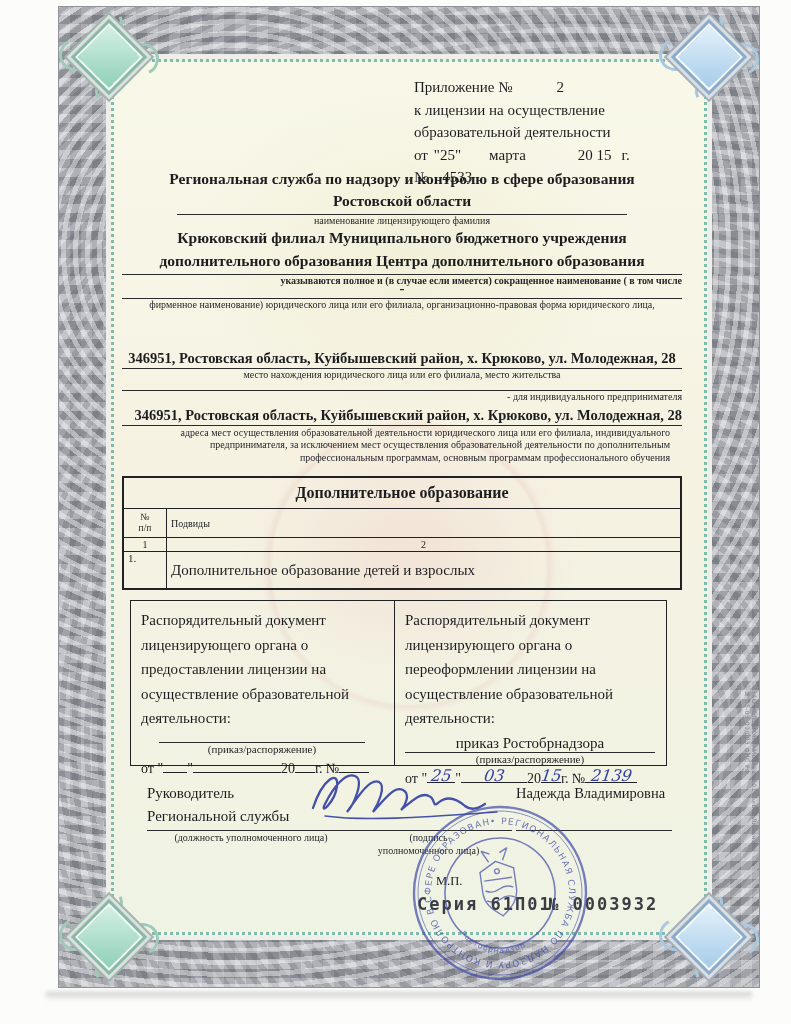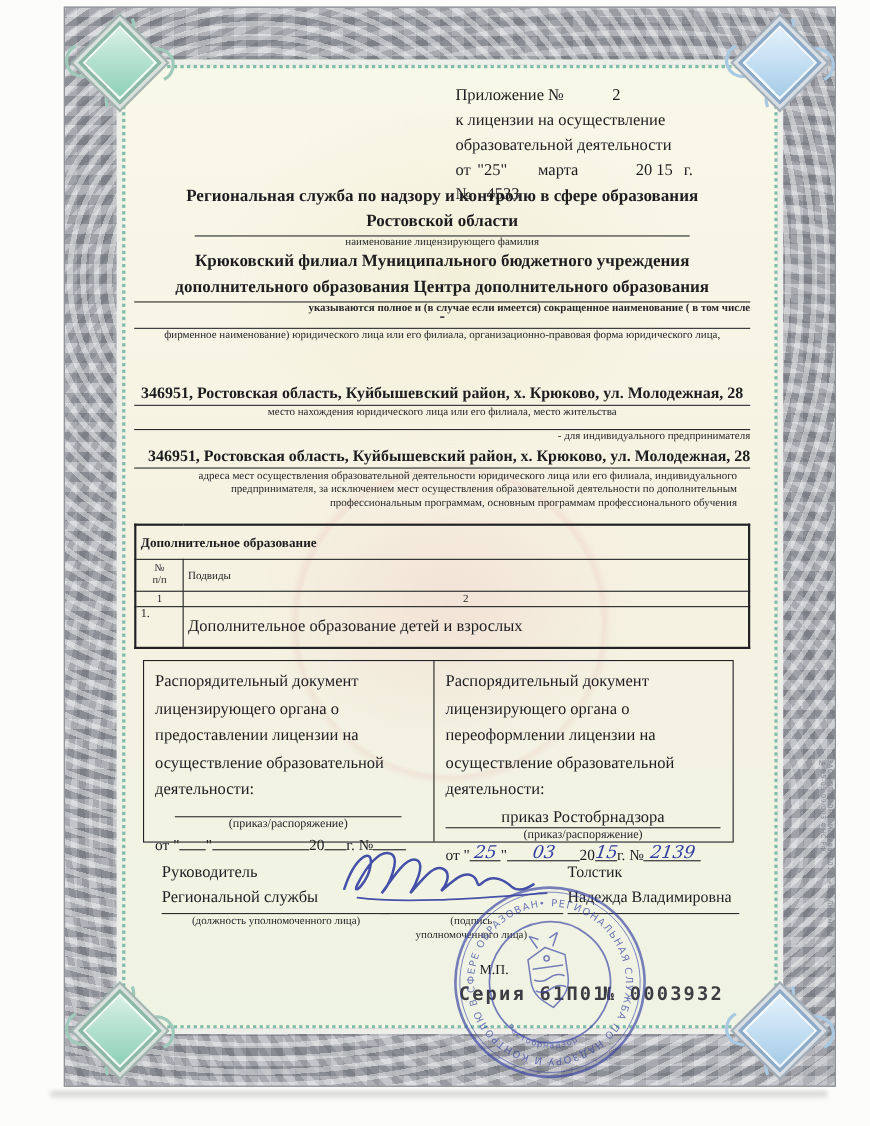--- a/index.html
+++ b/index.html
@@ -70,21 +70,21 @@
 
   .addr2{left:8px;top:327px;width:560px;text-align:right;line-height:13px;}
   .addr2 .name{font-size:14.5px;font-weight:bold;line-height:18px;margin-top:2px;}
   .addr2 .rule{margin:1px 0 0;}
   .addr2 .cap3{margin:1px 12px 0;}
 
   
   table.lic{left:8px;top:414px;width:560px;position:absolute;border-collapse:collapse;background:transparent;}
   table.lic td{border:1px solid #222226;padding:0 4px;}
   table.lic{border:2px solid #222226;}
-  td.t-title{font-size:12px;font-weight:bold;height:30px;}
+  td.t-title{font-size:16px;font-weight:bold;text-align:center;height:30px;}
   td.t-no{width:34px;text-align:center;font-size:9.5px;line-height:11px;}
   td.t-sub{text-align:left;font-size:10px;height:28px;margin-left:36px;}
   td.t-i{height:13px;text-align:center;font-size:10px;padding:0;}
   td.t-rnum{font-size:11px;vertical-align:top;padding-top:8px;}
   td.t-rtxt{font-size:15px;vertical-align:middle;height:36px;padding-left:8px;}
 
   
   .boxes{left:16px;top:538px;width:537px;height:166px;display:flex;border:1.6px solid #222226;box-sizing:border-box;}
   .box{box-sizing:border-box;padding:7px 11px 5px 10px;font-size:15px;line-height:24.5px;}
   .box-l{width:264px;border-right:1.4px solid #222226;}
@@ -250,21 +250,20 @@
         <div class="rule"></div>
         <div class="cap">(должность уполномоченного лица)</div>
       </div>
       <div class="sigcol sig-mid">
         <div class="signames"></div>
         <div class="rule"></div>
         <div class="cap"><span>(подпись</span><br><span>уполномоченного лица)</span></div>
       </div>
       <div class="sigcol sig-right">
         <div class="signames">
-          <div>Толстик</div>
           <div>Надежда Владимировна</div>
         </div>
         <div class="rule"></div>
       </div>
 
       <svg class="sigsvg" width="230" height="64" viewBox="0 0 230 64">
         <g fill="none" stroke="#3340a2" stroke-width="2.3" stroke-linecap="round" opacity="0.9">
           <path d="M14,46 C24,16 40,8 38,24 C36,40 20,54 26,42 C34,26 46,10 56,14 C66,18 54,44 48,50 C62,30 72,16 80,20 C88,24 78,44 74,50 C88,34 96,24 104,28 C112,32 106,44 102,48 C114,38 122,30 130,34 C137,37 133,46 139,41 C148,33 158,37 166,44 C172,49 180,46 186,42"></path>
           <path d="M26,54 C70,60 140,54 198,50" stroke-width="1.6"></path>
         </g>

